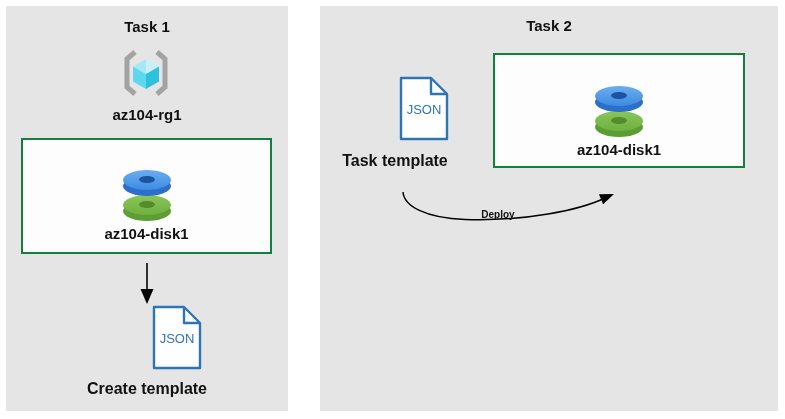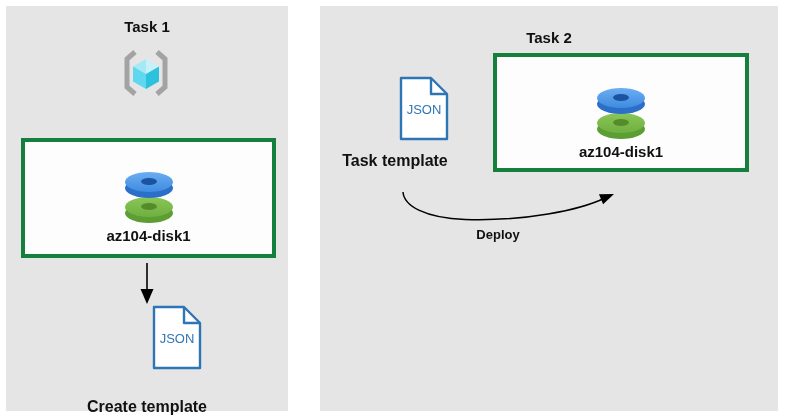--- a/index.html
+++ b/index.html
@@ -9,21 +9,21 @@
     position:relative;overflow:hidden;
   }
   .panel{position:absolute;top:6px;height:405px;background:#e5e5e5;}
   #panel-task1{left:6px;width:282px;}
   #panel-task2{left:320px;width:458px;}
 
   .ttl{position:absolute;left:0;width:100%;text-align:center;
        font-weight:bold;font-size:15px;color:#111;}
   .lbl{position:absolute;text-align:center;font-weight:bold;font-size:15px;color:#111;}
 
-  .white-box{position:absolute;background:#fdfdfd;border:4px solid #15803d;}
+  .white-box{position:absolute;background:#fdfdfd;border:2px solid #15803d;}
 
   
   .disk-icon{position:absolute;width:48px;height:50px;}
   .disk-icon .e{position:absolute;border-radius:50%;}
   .d-green-side{left:0;top:31px;width:48px;height:20px;background:#5c9e33;}
   .d-green-face{left:0;top:25px;width:48px;height:20px;
      background:linear-gradient(#8ac558,#6fb03f);}
   .d-green-hole{left:16px;top:31px;width:16px;height:7px;background:#548c2c;}
   .d-blue-side{left:0;top:6px;width:48px;height:20px;background:#2b6fc9;}
   .d-blue-face{left:0;top:0;width:48px;height:20px;
@@ -49,20 +49,21 @@
     <svg width="52" height="52" viewBox="0 0 52 52">
       <path d="M 15,5 L 7,12 L 7,40 L 15,47" fill="none" stroke="#a3a3a3" stroke-width="5"></path>
       <path d="M 37,5 L 45,12 L 45,40 L 37,47" fill="none" stroke="#a3a3a3" stroke-width="5"></path>
       <polygon points="26,12 13,19.5 26,27" fill="#a5e9f6"></polygon>
       <polygon points="26,12 39,19.5 26,27" fill="#c6f1fb"></polygon>
       <polygon points="13,19.5 26,27 26,42 13,34.5" fill="#5fd7ef"></polygon>
       <polygon points="39,19.5 26,27 26,42 39,34.5" fill="#2cc2de"></polygon>
     </svg>
   </div>
 
+  <div class="lbl" style="top:100px;left:0;width:100%;">az104-rg1</div>
 
   <div class="white-box" style="left:15px;top:132px;width:247px;height:112px;">
     <div class="disk-icon" style="left:100px;top:30px;">
       <div class="e d-green-side"></div>
       <div class="e d-green-face"></div>
       <div class="e d-green-hole"></div>
       <div class="e d-blue-side"></div>
       <div class="e d-blue-face"></div>
       <div class="e d-blue-hole"></div>
     </div>
@@ -75,26 +76,26 @@
   </svg>
 
   <div class="json-icon" style="left:117px;top:299px;">
     <svg width="50" height="65" viewBox="0 0 50 65">
       <path d="M2,2 H32 L48,18 V63 H2 Z" fill="#ffffff" stroke="#2e75b6" stroke-width="2.4" stroke-linejoin="round"></path>
       <path d="M32,2 V18 H48" fill="none" stroke="#2e75b6" stroke-width="2.4" stroke-linejoin="round"></path>
     </svg>
     <span class="json-txt">JSON</span>
   </div>
 
-  <div class="lbl" style="top:392px;left:0;width:100%;font-size:16px;">Create template</div>
+  <div class="lbl" style="top:374px;left:0;width:100%;font-size:16px;">Create template</div>
 </div>
 
 <div class="panel" id="panel-task2">
 
-  <div class="ttl" style="top:23px;">Task 2</div>
+  <div class="ttl" style="top:11px;">Task 2</div>
 
   <div class="json-icon" style="left:50px;top:70px;">
     <svg width="50" height="65" viewBox="0 0 50 65">
       <path d="M2,2 H32 L48,18 V63 H2 Z" fill="#ffffff" stroke="#2e75b6" stroke-width="2.4" stroke-linejoin="round"></path>
       <path d="M32,2 V18 H48" fill="none" stroke="#2e75b6" stroke-width="2.4" stroke-linejoin="round"></path>
     </svg>
     <span class="json-txt">JSON</span>
   </div>
 
   <div class="lbl" style="top:146px;left:5px;width:140px;font-size:16px;">Task template</div>
@@ -109,14 +110,14 @@
       <div class="e d-blue-hole"></div>
     </div>
     <div class="lbl" style="bottom:8px;left:0;width:100%;">az104-disk1</div>
   </div>
 
   <svg class="arrow-svg" style="left:75px;top:178px;" width="230" height="45">
     <path d="M 8,8 C 9,22 30,34 70,35.5 C 130,37.5 185,26 210,14" fill="none" stroke="#000" stroke-width="1.5"></path>
     <polygon points="0,0 -14,5.5 -14,-5.5" fill="#000" transform="translate(219,10) rotate(-22)"></polygon>
   </svg>
 
-  <div class="lbl" style="top:221px;left:118px;width:120px;font-size:13px;">Deploy</div>
+  <div class="lbl" style="top:203px;left:118px;width:120px;font-size:10px;">Deploy</div>
 </div>
 
 </body></html>

